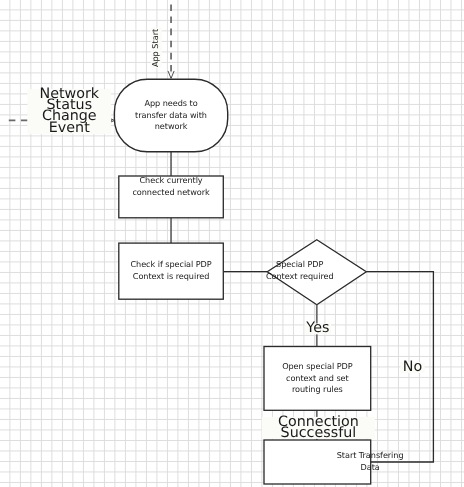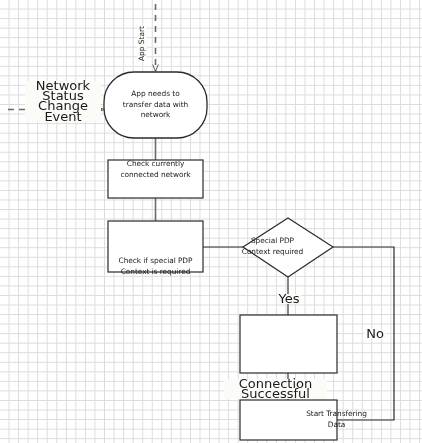--- a/index.html
+++ b/index.html
@@ -103,34 +103,37 @@
     <rect x="240" y="400" width="97" height="40" fill="#ffffff" stroke="#2b2b2b" stroke-width="1.2"></rect>
   </svg>
 
   <div class="node-text" style="left:104px; top:72px; width:103px; height:66px;">App needs to
 transfer data  with
 network</div>
 
   <div class="node-text" style="left:108px; top:160px; width:95px; height:20px;">Check currently
 connected  network</div>
 
-  <div class="node-text" style="left:105px; top:221px; width:101px; height:51px;margin-top:20px;">Check if special PDP
+  <div class="node-text" style="left:105px; top:221px; width:101px; height:51px;">Check if special PDP
 Context is required</div>
 
   <div class="node-text" style="left:224px; top:227px; width:97px; height:40px;">Special PDP
 Context required</div>
 
+  <div class="node-text" style="left:240px; top:315px; width:97px; height:58px;">Open special PDP
+context and set
+routing rules</div>
 
   <div class="node-text" style="left:240px; top:400px; width:97px; height:40px;margin-left:48px;">Start Transfering
 Data</div>
 
   <div class="rot-label" style="left:137px; top:62px;">App Start</div>
 
   <div class="edge-label" style="left:25px; top:81px; width:74px;">Network Status
 Change Event</div>
 
   <div class="edge-label" style="left:277px; top:294px; width:22px;">Yes</div>
 
   <div class="edge-label" style="left:364px; top:329px; width:20px;">No</div>
 
-  <div class="edge-label" style="left:224px; top:379px; width:101px;">Connection Successful</div>
+  <div class="edge-label" style="left:238px; top:379px; width:101px;">Connection Successful</div>
 
 </div>
 
 </body></html>

